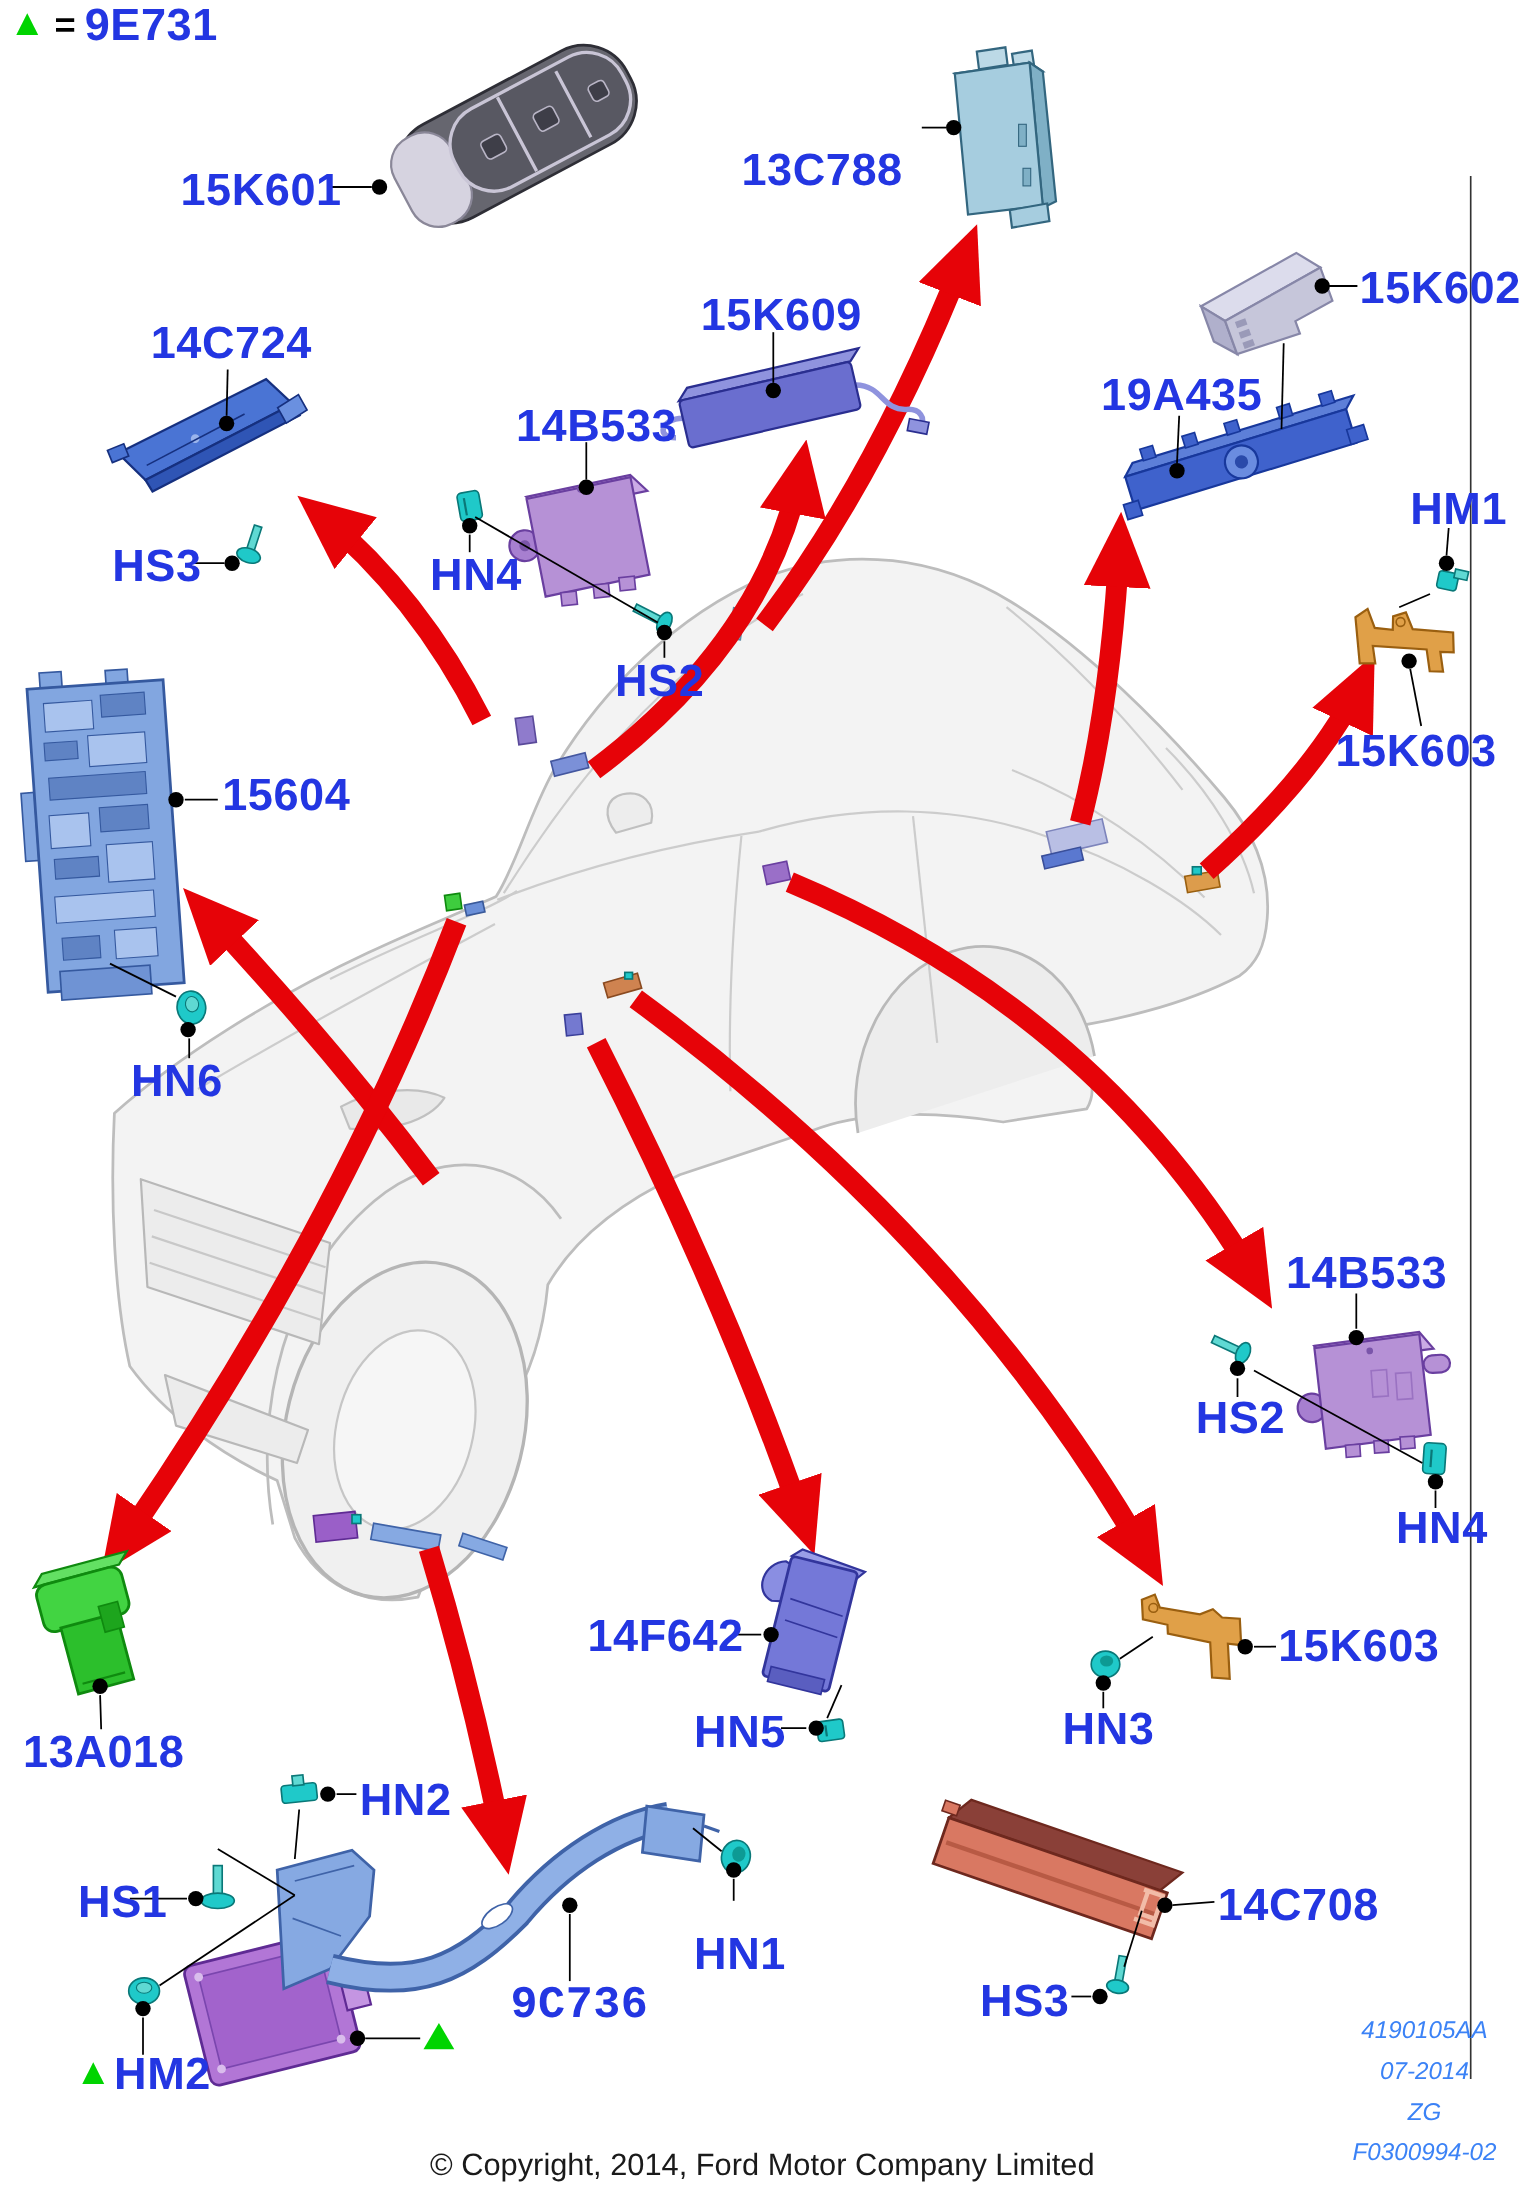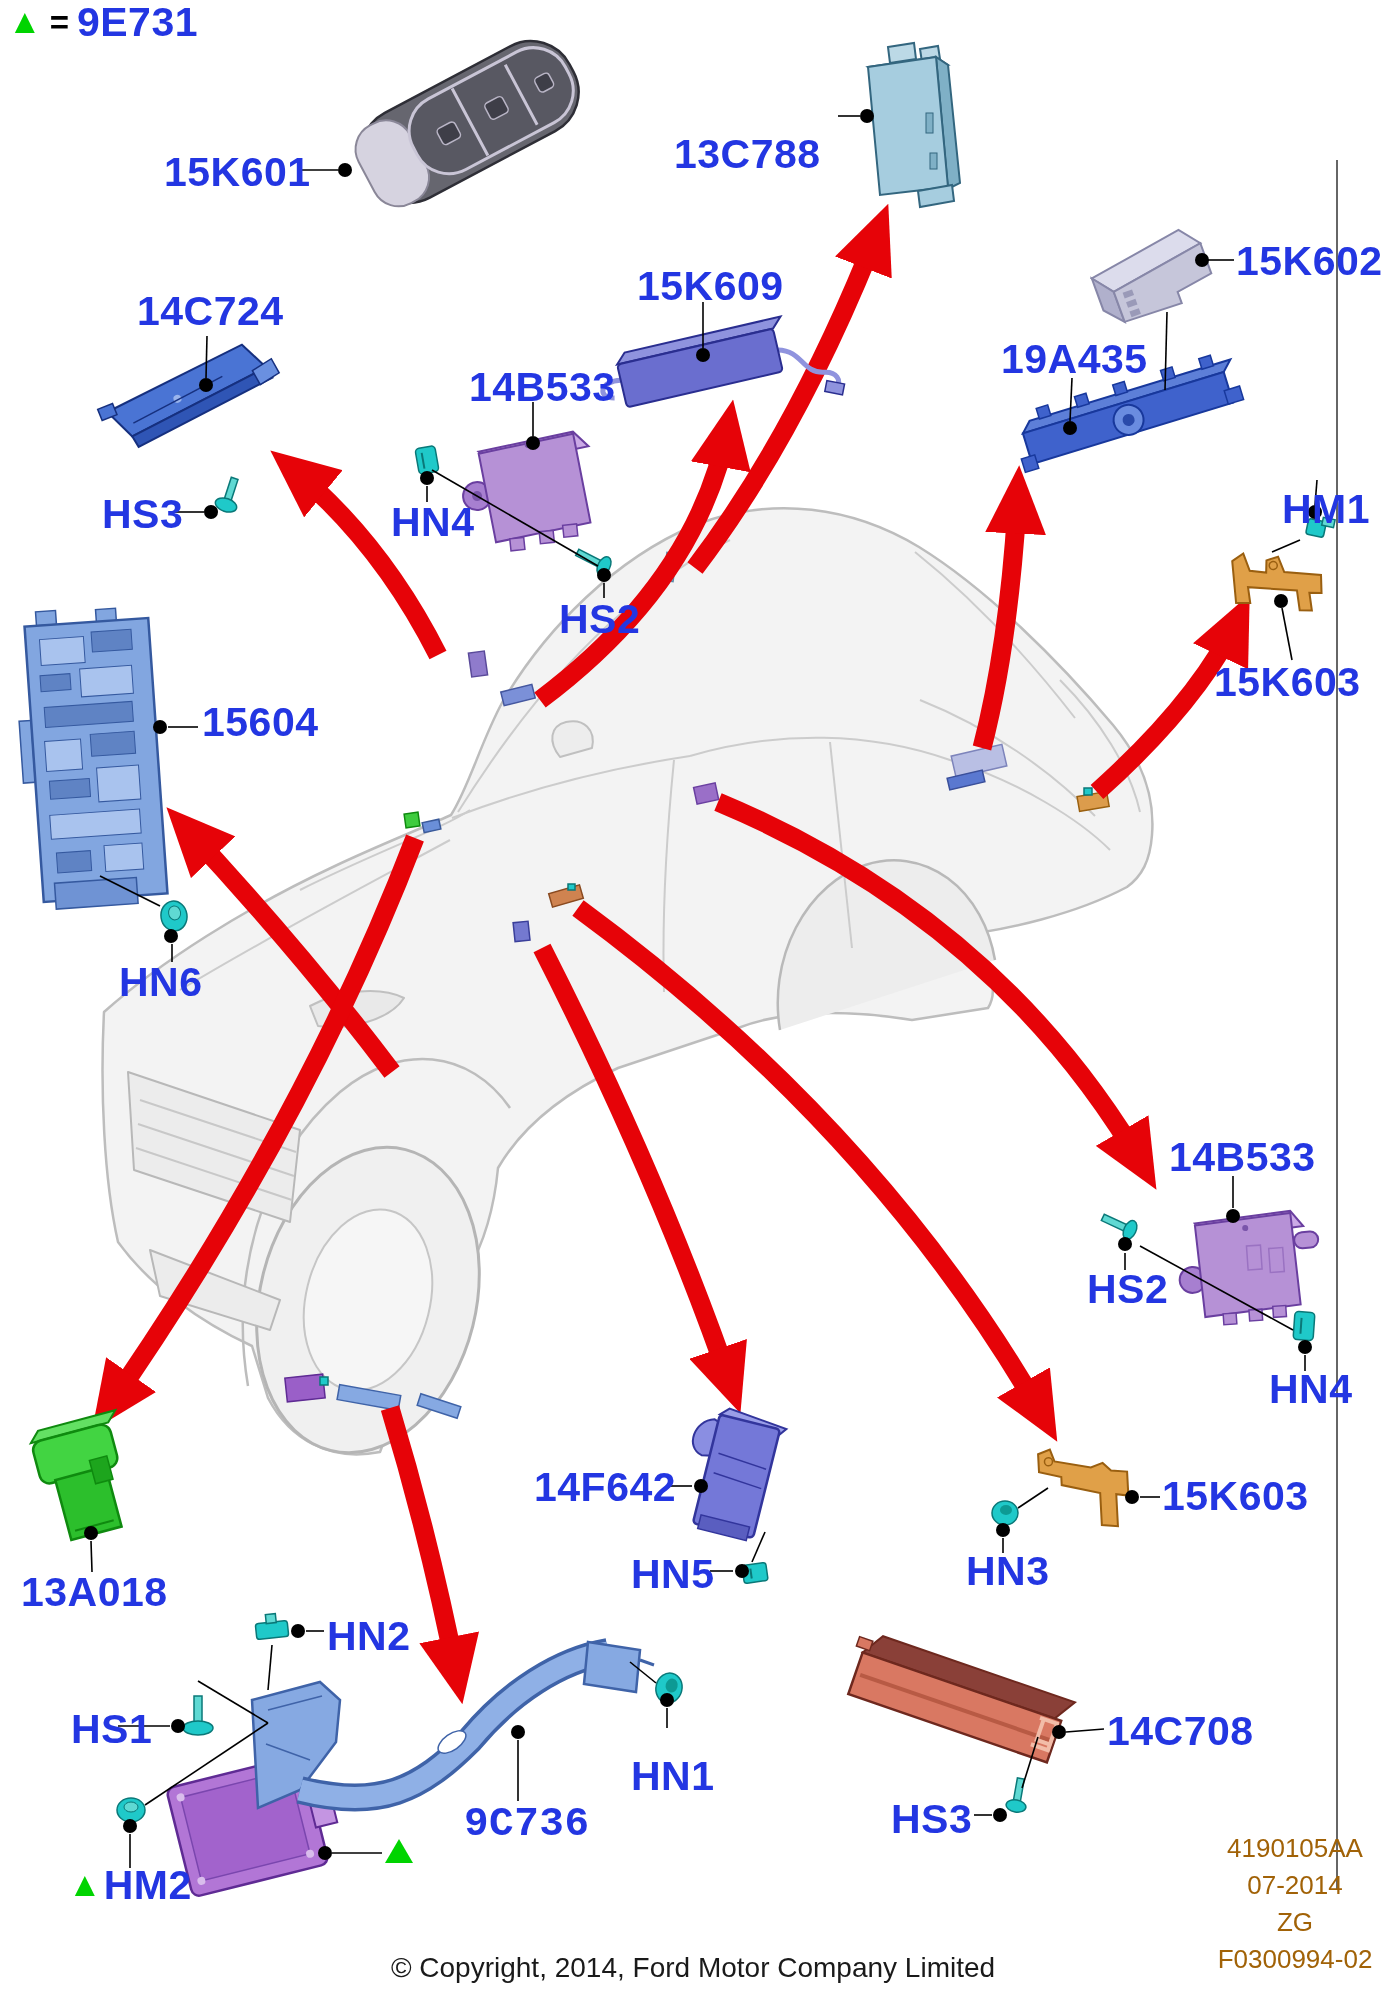--- a/index.html
+++ b/index.html
@@ -4,22 +4,22 @@
 <style>
   html,body{margin:0;padding:0;background:#ffffff;}
   #stage{position:relative;width:1386px;height:2000px;background:#ffffff;overflow:hidden;
          font-family:"Liberation Sans",sans-serif;}
   #diagram-svg{position:absolute;left:0;top:0;}
   .lbl{position:absolute;font-weight:bold;font-size:41px;line-height:1;color:#2336e2;
        white-space:nowrap;letter-spacing:0.5px;}
   .legend-row{position:absolute;display:flex;align-items:center;gap:8px;}
   .tri{color:#00d400;font-size:34px;line-height:1;transform:translateY(-2px);}
   .eq{color:#000;font-weight:bold;font-size:33px;line-height:1;}
-  .info-line{position:absolute;transform:translateX(-50%);font-size:26px;color:#a16207;
-             white-space:nowrap;}
+  .info-line{position:absolute;transform:translateX(-50%);font-size:22px;color:#3b82f6;
+             white-space:nowrap;font-style:italic;}
   .copyright{position:absolute;transform:translateX(-50%);font-size:28px;color:#1a1a1a;
              white-space:nowrap;}
 </style>
 </head>
 <body>
 
 <div id="stage">
 
 <svg id="diagram-svg" width="1386" height="2000" viewBox="0 0 1386 2000">
   <defs>
@@ -435,21 +435,21 @@
   <span class="eq">=</span>
   <span class="lbl" style="position:static;">9E731</span>
 </div>
 
 <div class="lbl" style="left:164px;top:152px;">15K601</div>
 <div class="lbl" style="left:674px;top:99px;margin-top:35px;">13C788</div>
 <div class="lbl" style="left:1236px;top:241px;">15K602</div>
 <div class="lbl" style="left:637px;top:266px;">15K609</div>
 <div class="lbl" style="left:469px;top:367px;">14B533</div>
 <div class="lbl" style="left:1001px;top:339px;">19A435</div>
-<div class="lbl" style="left:1282px;top:442px;margin-top:47px;">HM1</div>
+<div class="lbl" style="left:1282px;top:442px;">HM1</div>
 <div class="lbl" style="left:137px;top:291px;">14C724</div>
 <div class="lbl" style="left:391px;top:502px;">HN4</div>
 <div class="lbl" style="left:559px;top:599px;">HS2</div>
 <div class="lbl" style="left:1214px;top:662px;">15K603</div>
 <div class="lbl" style="left:102px;top:494px;">HS3</div>
 <div class="lbl" style="left:202px;top:702px;">15604</div>
 <div class="lbl" style="left:119px;top:962px;">HN6</div>
 <div class="lbl" style="left:1169px;top:1137px;">14B533</div>
 <div class="lbl" style="left:1087px;top:1269px;">HS2</div>
 <div class="lbl" style="left:1269px;top:1369px;">HN4</div>

